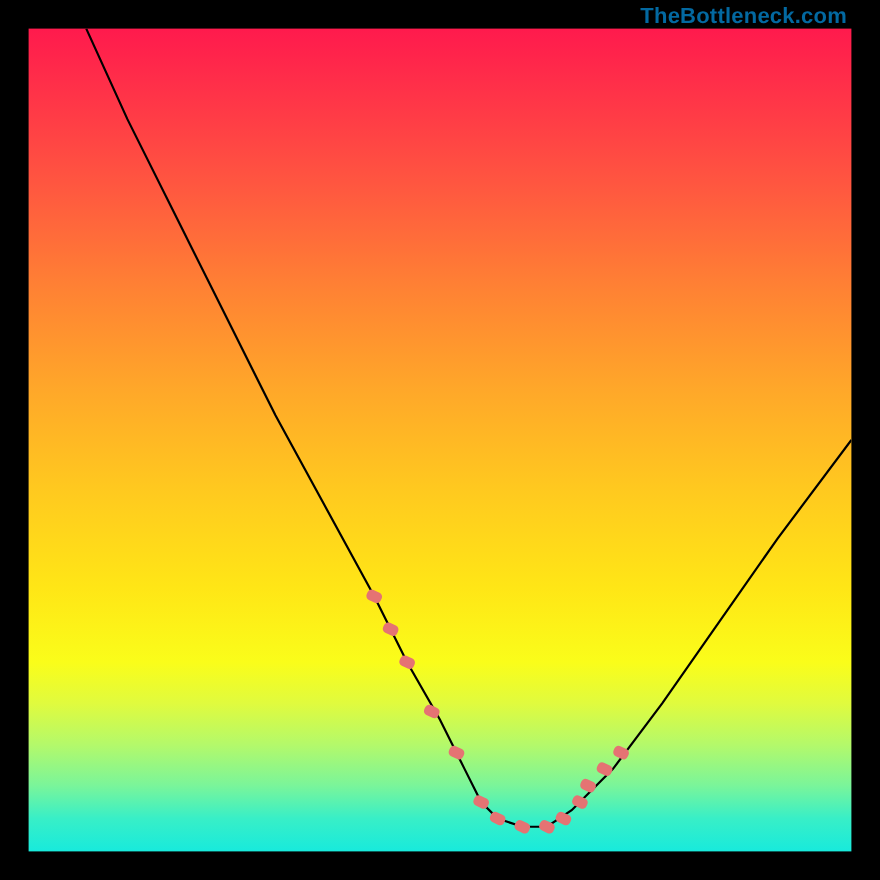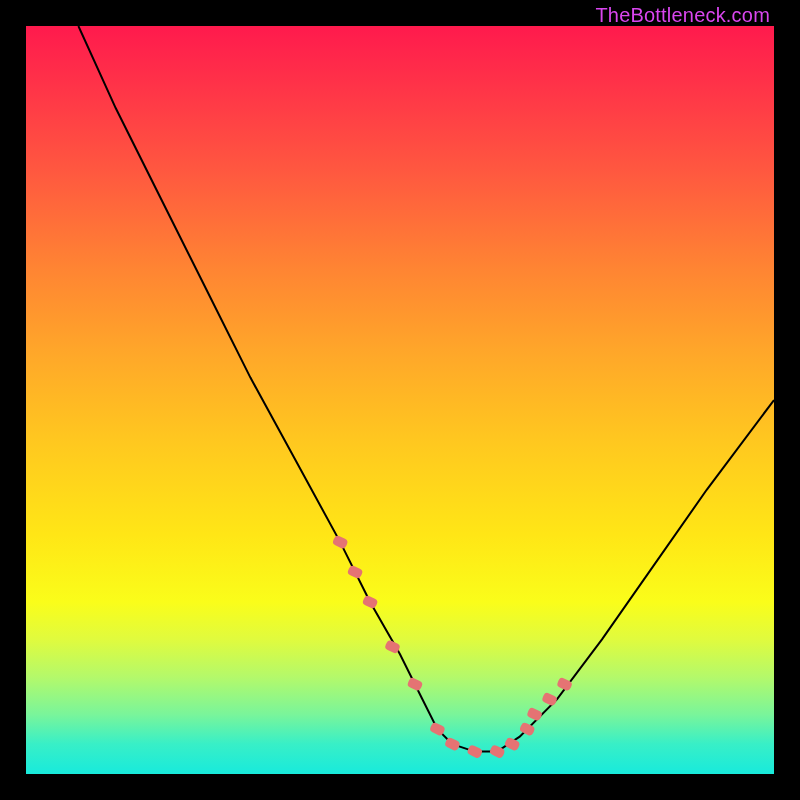--- a/index.html
+++ b/index.html
@@ -45,23 +45,23 @@
     position: absolute;
     left: 0;
     top: 0;
     width: 748px;
     height: 748px;
   }
   .attribution {
     position: absolute;
     top: 4px;
     right: 30px;
-    color: #d946ef;
+    color: #0369a1;
     font-size: 20px;
-    font-weight: normal;
+    font-weight: bold;
     letter-spacing: 0.2px;
   }
   .marker {
     fill: #e57373;
     stroke: none;
   }
 </style>
 </head>
 <body>
 

